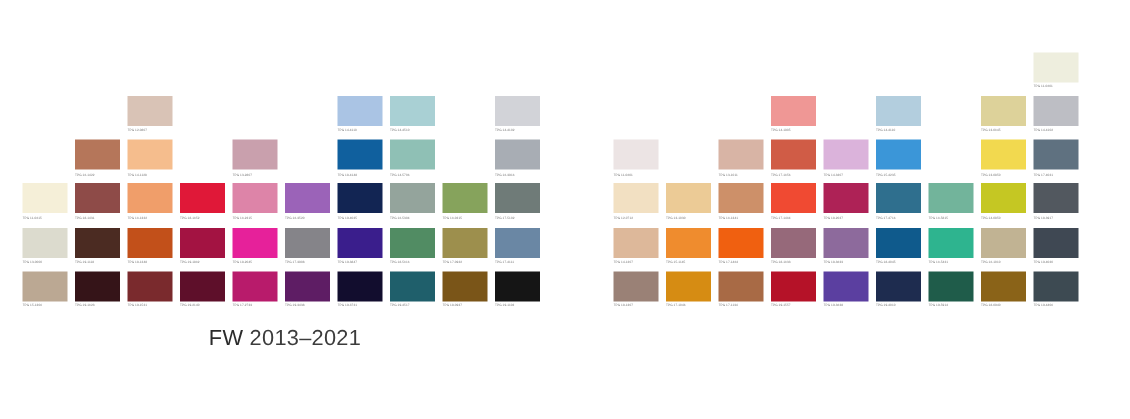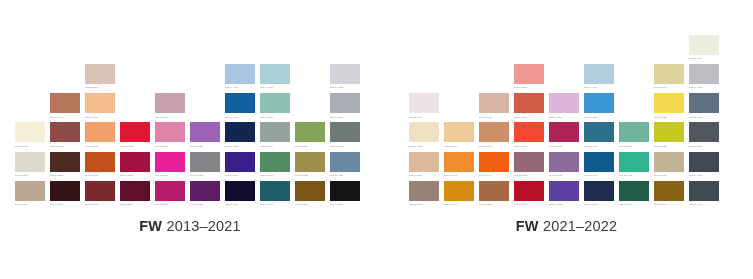--- a/index.html
+++ b/index.html
@@ -62,21 +62,21 @@
 
   .caption{
     position:absolute;
     left:0;right:0;
     top:218px;
     text-align:center;
     font-size:14.5px;
     color:#3c3c3c;
     letter-spacing:0.2px;
   }
-  .caption .fw{font-weight:bold;color:#2b2b2b;}
+  .caption .fw{font-weight:normal;color:#2b2b2b;}
   .caption .yr{font-weight:normal;}
 </style>
 </head>
 <body>
 
 <div class="board">
 
   <div class="panel" id="panel-left">
     <div class="grid">
         <div class="col">
@@ -435,18 +435,15 @@
           <div class="cell">
             <span class="sw" style="background: rgb(63, 72, 83);"></span>
             <span class="code">TPG 19-4020</span>
           </div>
           <div class="cell">
             <span class="sw" style="background: rgb(61, 74, 82);"></span>
             <span class="code">TPG 19-4406</span>
           </div>
         </div>
       </div>
-    <div class="caption">
-      <span class="fw">FW</span><span class="yr"> 2021–2022</span>
-    </div>
   </div>
 
 </div>
 
 </body></html>

